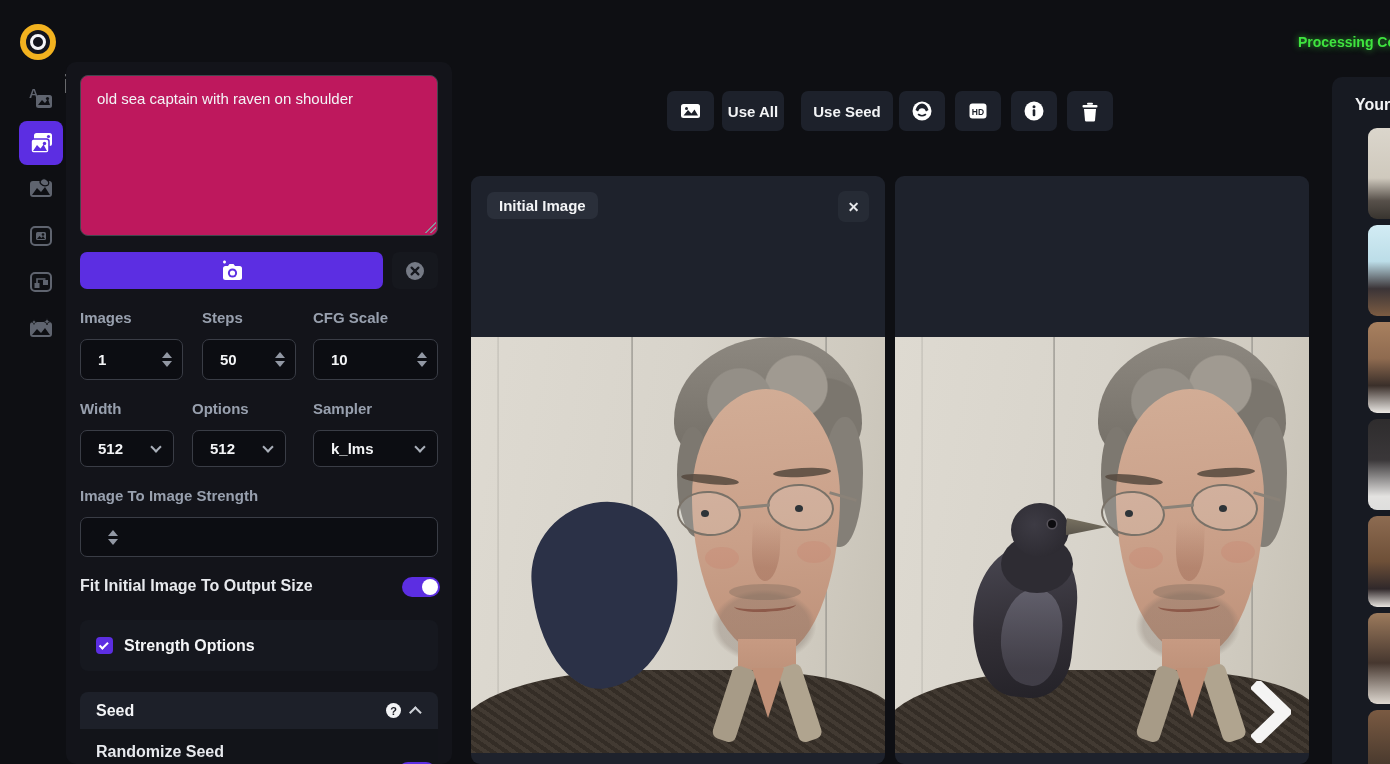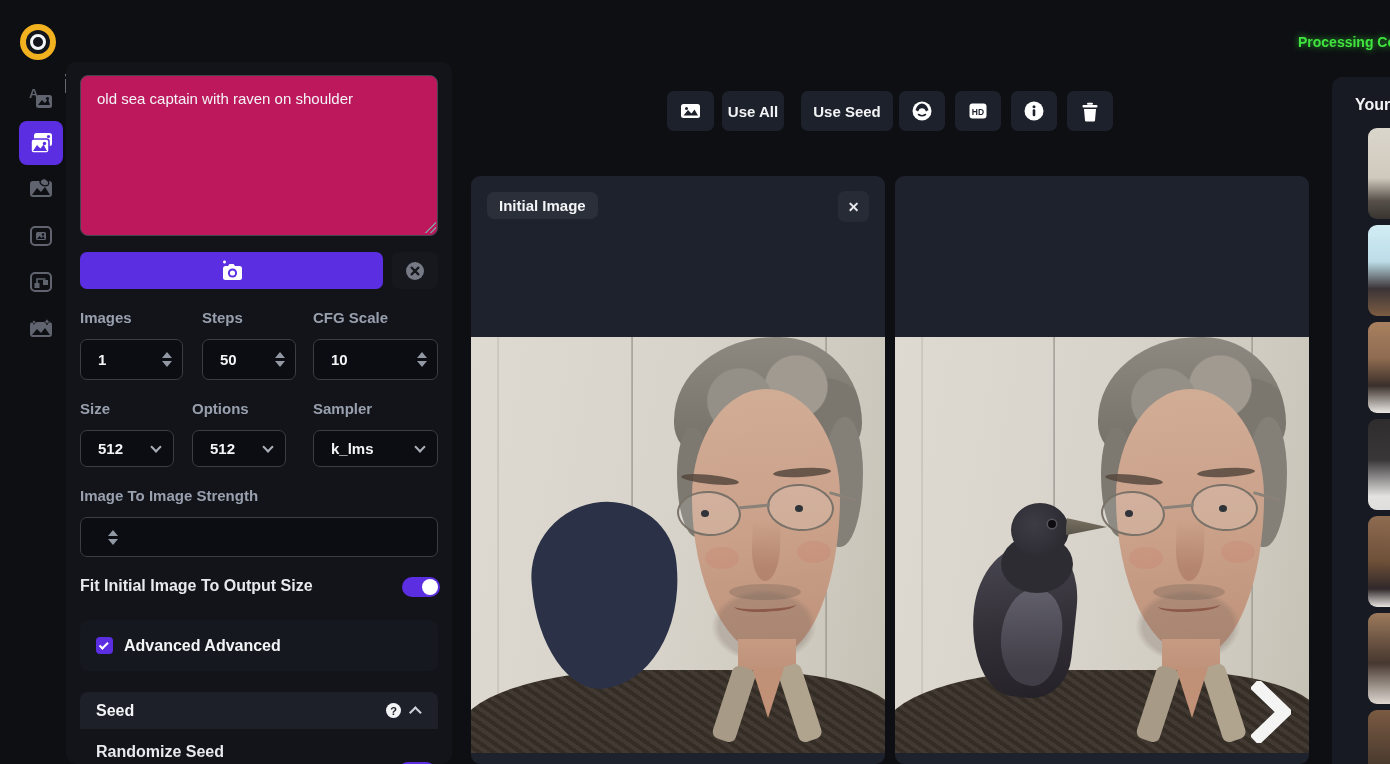--- a/index.html
+++ b/index.html
@@ -278,21 +278,21 @@
     </span>
 </div>
 <div class="abs field" style="left:313px; top:339px; width:125px; height:41px">
   <span class="grow">10</span>
   <span class="stepper">
       <i class="up"></i>
       <i class="dn"></i>
     </span>
 </div>
 
-<div class="abs lbl" style="left:80px; top:400px">Size</div>
+<div class="abs lbl" style="left:80px; top:400px">Width</div>
 <div class="abs lbl" style="left:192px; top:400px">Options</div>
 <div class="abs lbl" style="left:313px; top:400px">Sampler</div>
 
 <div class="abs field" style="left:80px; top:430px; width:94px; height:37px">
   <span class="grow">512</span>
   <span class="chev">
       <i></i>
     </span>
 </div>
 <div class="abs field" style="left:192px; top:430px; width:94px; height:37px">
@@ -318,21 +318,21 @@
 
 <div class="abs plain-lbl" style="left:80px; top:577px">Fit Initial Image To Output Size</div>
 <div class="abs toggle on" style="left:402px; top:577px">
     <span class="knob"></span>
   </div>
 
 <div class="abs panel-box" style="left:80px; top:620px; width:358px; height:51px"></div>
 <div class="abs checkbox" style="left:96px; top:637px">
     <i></i>
   </div>
-<div class="abs bold-lbl" style="left:124px; top:637px">Advanced Advanced</div>
+<div class="abs bold-lbl" style="left:124px; top:637px">Strength Options</div>
 
 <div class="abs seed-head">
   <span class="bold-lbl">Seed</span>
   <span style="flex:1"></span>
   <span class="help-dot" style="margin-right:12px">?</span>
   <span class="chev-up"></span>
 </div>
 <div class="abs seed-body"></div>
 <div class="abs plain-lbl" style="left:96px; top:743px">Randomize Seed</div>
 <div class="abs toggle on" style="left:398px; top:742px"></div>

